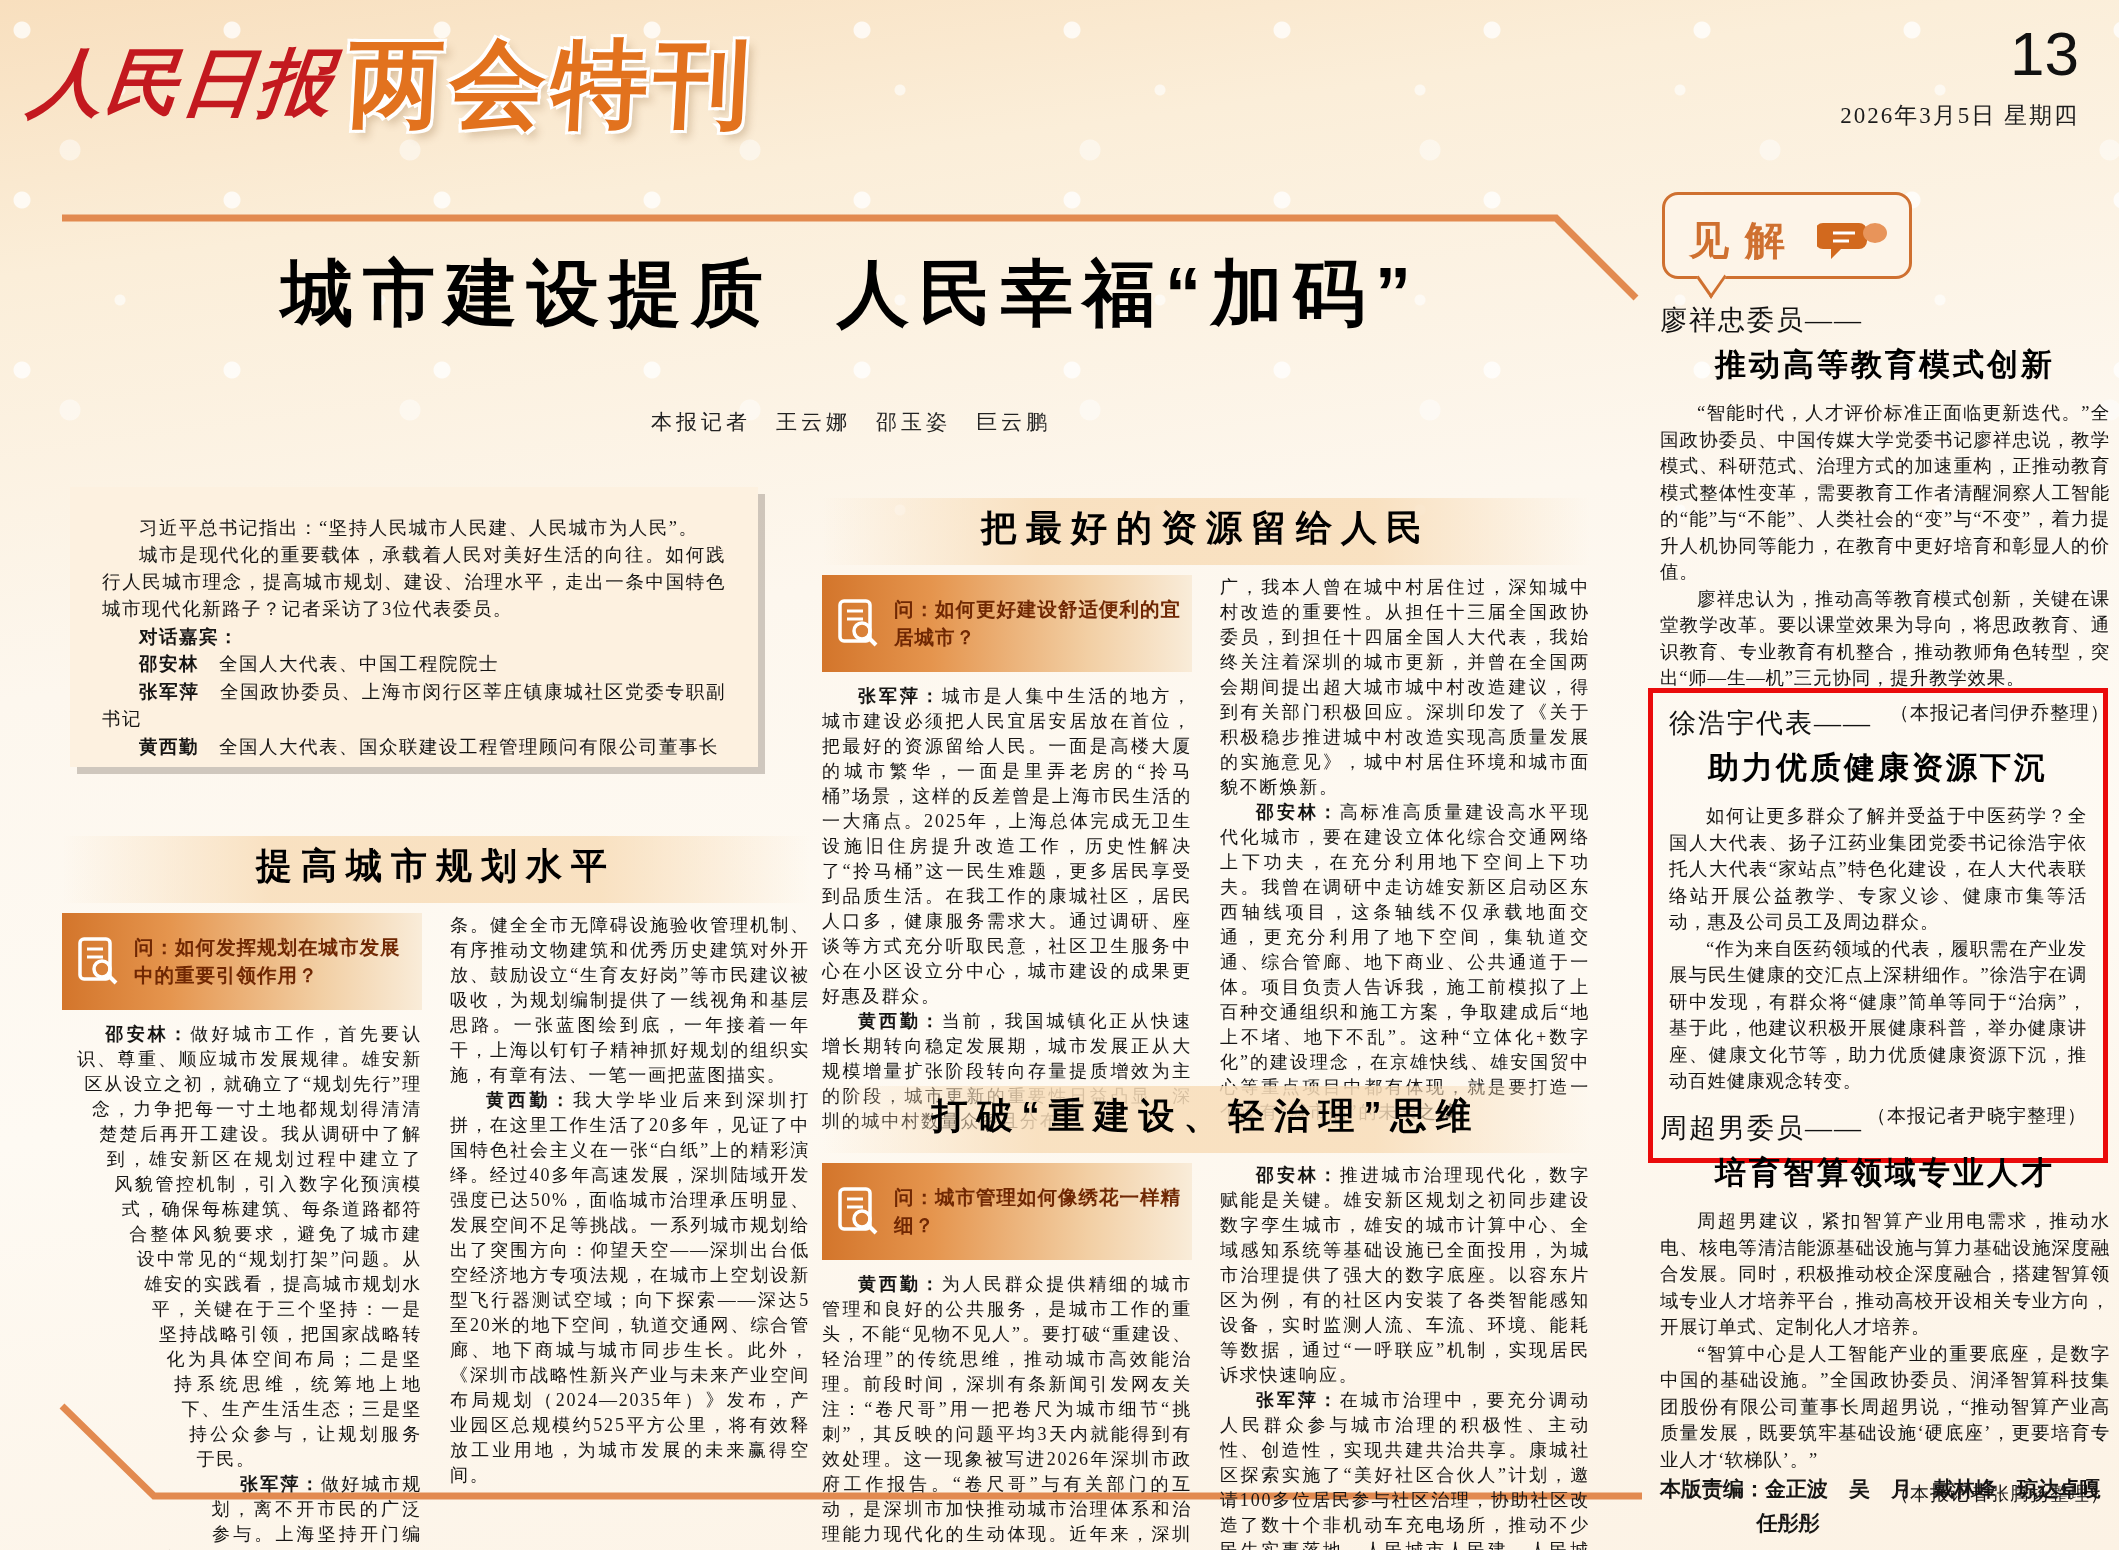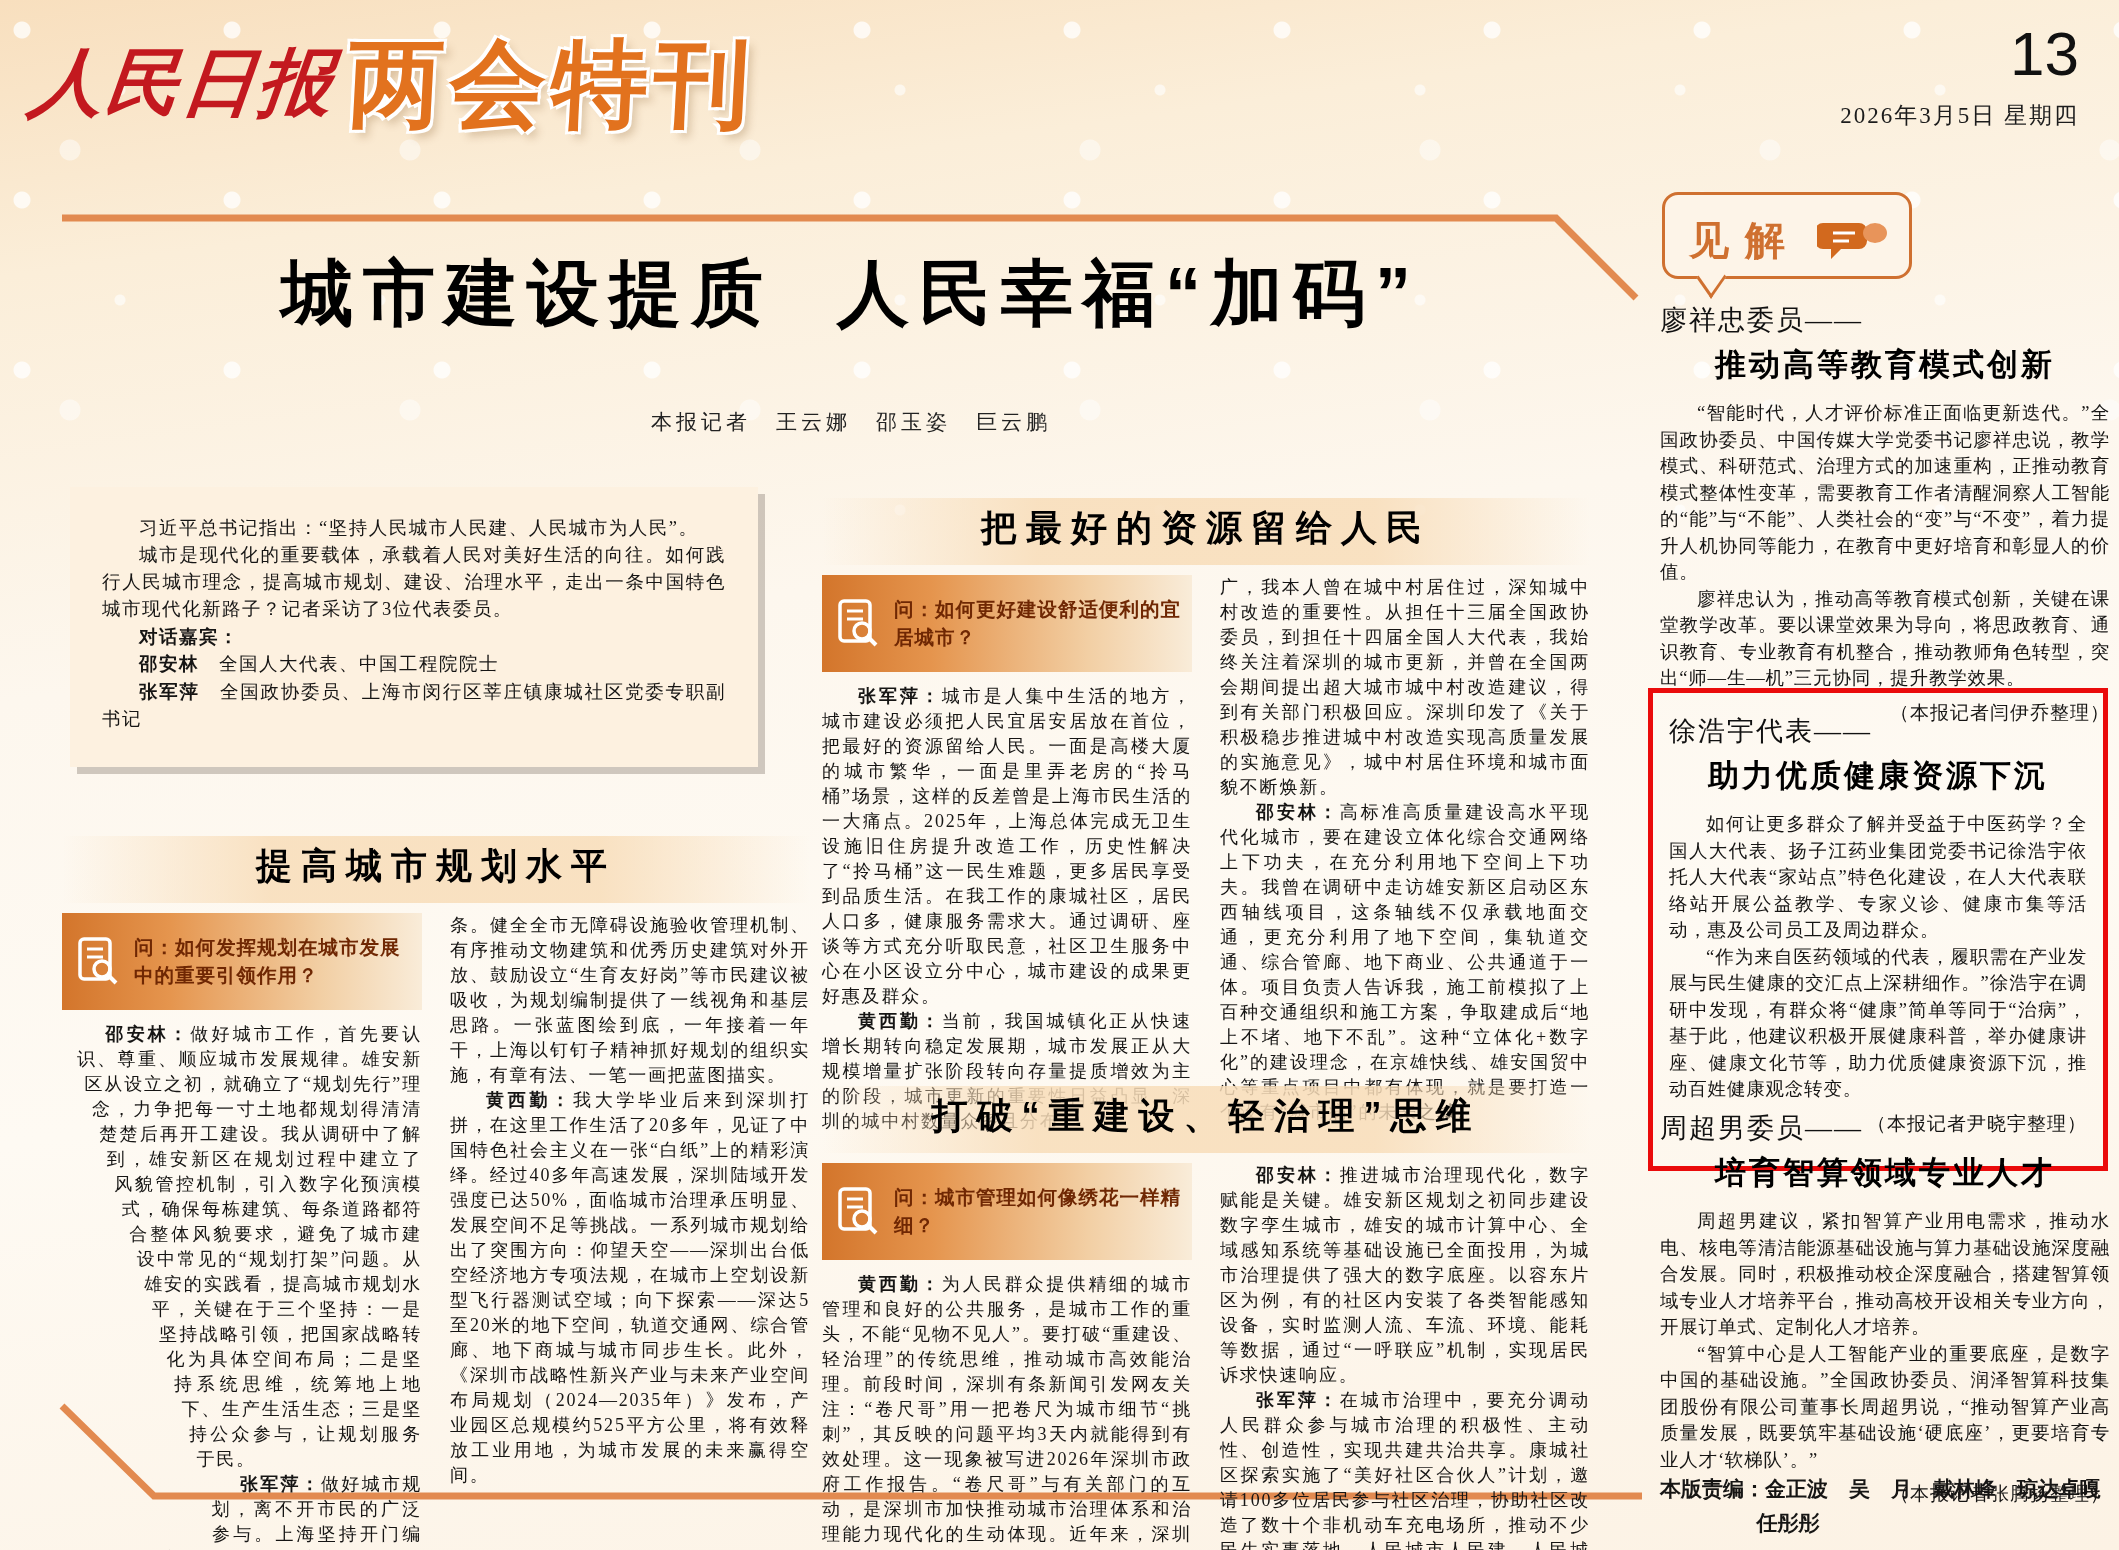--- a/index.html
+++ b/index.html
@@ -59,21 +59,21 @@
   
   .badge{position:absolute;left:1662px;top:192px;display:flex;align-items:center;gap:16px;
     border:3px solid #cf7030;border-radius:16px;background:#fdf4e8;padding:18px 20px 8px 24px;}
   .badge:after{content:"";position:absolute;left:34px;bottom:-14px;width:22px;height:22px;
     background:#fdf4e8;border-right:3px solid #cf7030;border-bottom:3px solid #cf7030;
     transform:rotate(55deg) skewX(20deg);}
   .badge-text{font-family:"Liberation Sans","DejaVu Sans",sans-serif;font-weight:900;
     font-size:40px;letter-spacing:16px;color:#cf7030;}
   .side-item{position:absolute;left:1660px;width:450px;}
   .side-item.boxed{left:1648px;width:460px;border:5px solid #ea0b0b;box-sizing:border-box;
-    padding:10px 16px 10px;}
+    padding:2px 16px 10px;}
   .speaker{font-size:27px;letter-spacing:2px;color:#111;margin:10px 0 6px;}
   .side-title{text-align:center;font-weight:900;font-size:31px;letter-spacing:3px;color:#000;
     margin:0 0 14px;font-family:"Liberation Serif","DejaVu Serif",serif;white-space:nowrap;}
   .side-paras p{margin:0;font-size:18.5px;line-height:26.5px;letter-spacing:.8px;
     text-align:justify;text-indent:2em;}
   .credit{text-align:right;font-size:19px;margin-top:8px;letter-spacing:1px;}
   .editors{position:absolute;left:1660px;top:1472px;width:450px;
     font-family:"Liberation Sans","DejaVu Sans",sans-serif;font-weight:700;font-size:21px;line-height:34px;}
   .editors .l2{text-indent:4.6em;}
 </style>
@@ -102,20 +102,21 @@
 
   <div class="intro">
     <div>
         <p class="body-p">习近平总书记指出：“坚持人民城市人民建、人民城市为人民”。</p>
         <p class="body-p">城市是现代化的重要载体，承载着人民对美好生活的向往。如何践行人民城市理念，提高城市规划、建设、治理水平，走出一条中国特色城市现代化新路子？记者采访了3位代表委员。</p>
       </div>
     <p class="guest-label">对话嘉宾：</p>
     <div>
         <p class="guest-line"><b>邵安林</b>　全国人大代表、中国工程院院士</p>
         <p class="guest-line"><b>张军萍</b>　全国政协委员、上海市闵行区莘庄镇康城社区党委专职副书记</p>
+        <p class="guest-line"><b>黄西勤</b>　全国人大代表、国众联建设工程管理顾问有限公司董事长</p>
       </div>
   </div>
 
   <div class="section" style="left:62px;top:836px;width:748px;">
     <div class="sec-title">提高城市规划水平</div>
     <div class="cols">
       <div class="col body-col">
         <div class="qbox">
           <svg class="qicon" width="52" height="52" viewBox="0 0 52 52">
             <rect x="8" y="4" width="30" height="40" rx="4" fill="none" stroke="#fff" stroke-width="3.5"></rect>

